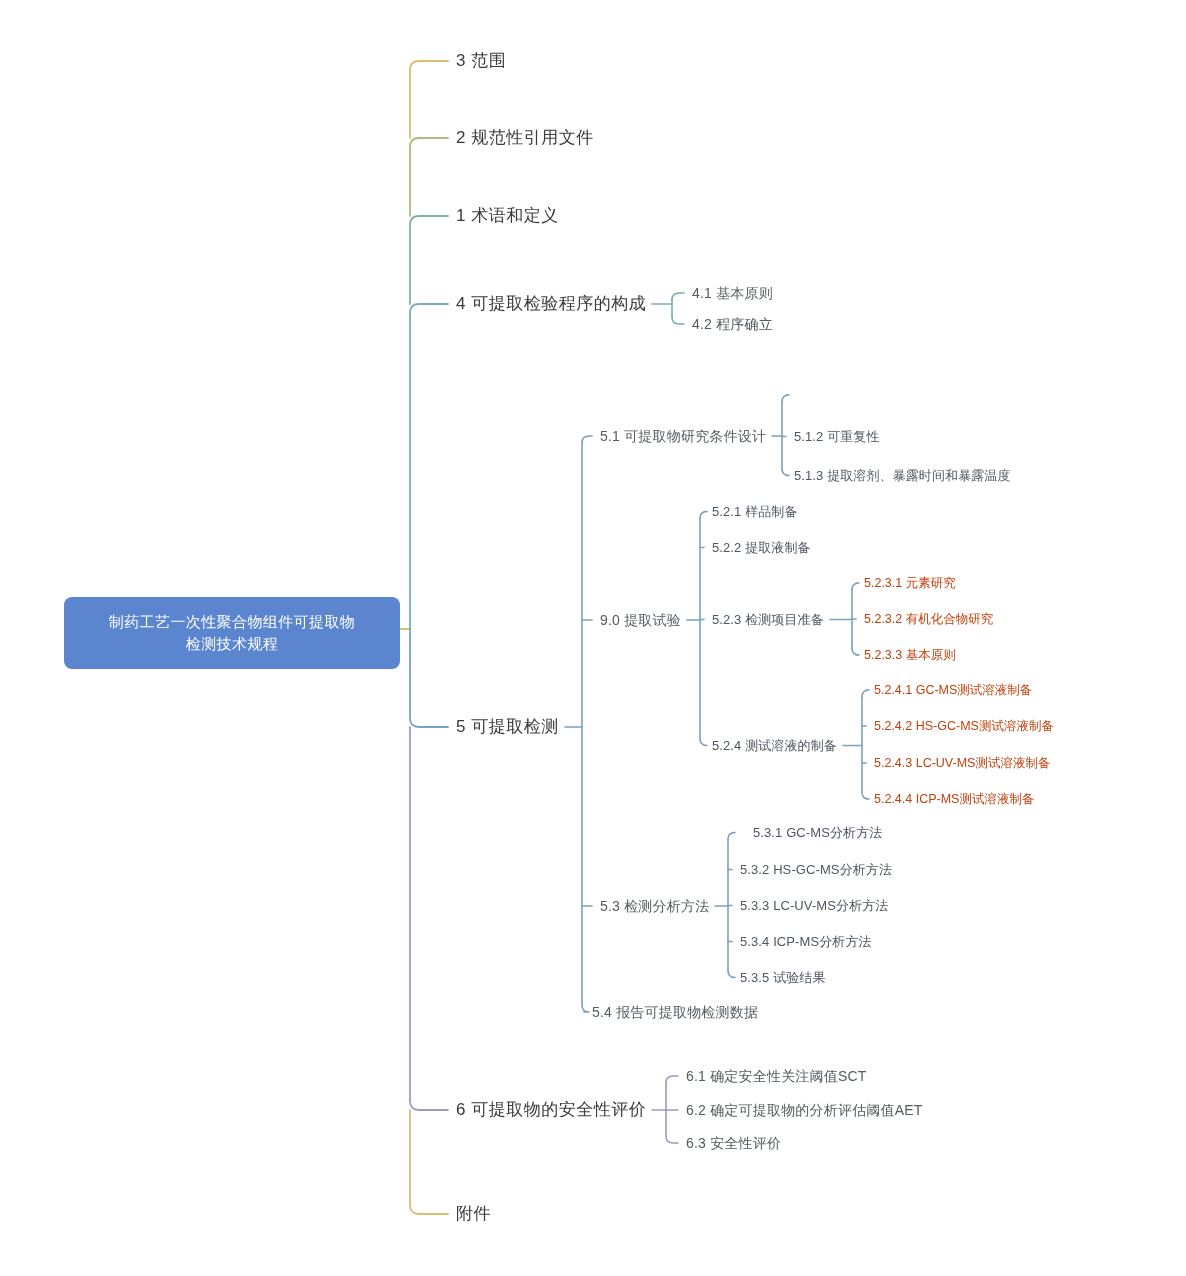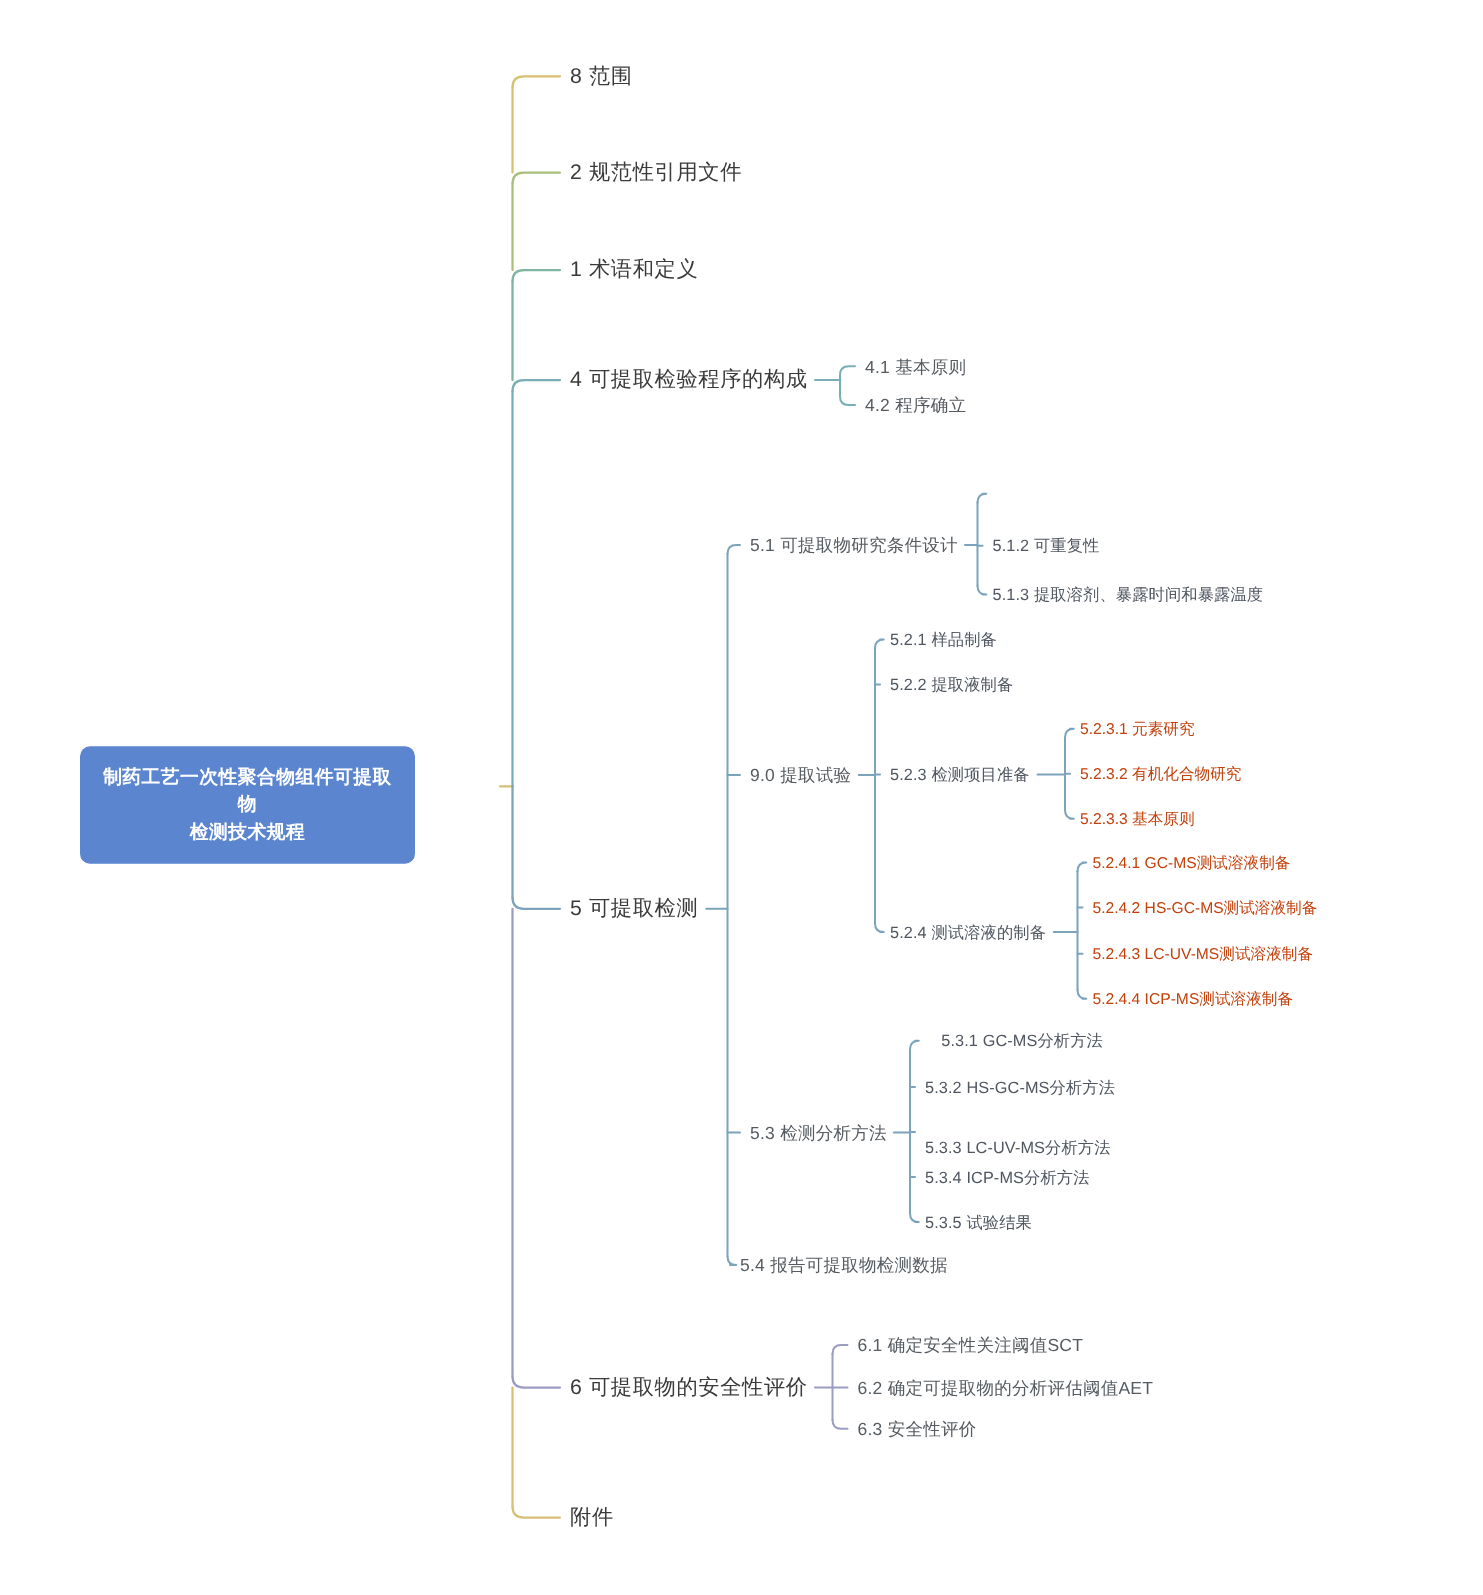--- a/index.html
+++ b/index.html
@@ -132,24 +132,24 @@
       <path d="M728 905.5 H732" fill="none" stroke="#7ba3bc" stroke-width="1.6" stroke-linecap="round" stroke-linejoin="round"></path>
       <path d="M728 941.5 H732" fill="none" stroke="#7ba3bc" stroke-width="1.6" stroke-linecap="round" stroke-linejoin="round"></path>
       <path d="M728 970.5 Q728 977.5 735 977.5 H732" fill="none" stroke="#7ba3bc" stroke-width="1.6" stroke-linecap="round" stroke-linejoin="round"></path>
       <path d="M652 1110 H666" fill="none" stroke="#9a9cc4" stroke-width="1.6" stroke-linecap="round" stroke-linejoin="round"></path>
       <path d="M666 1083 V1136" fill="none" stroke="#9a9cc4" stroke-width="1.6" stroke-linecap="round" stroke-linejoin="round"></path>
       <path d="M666 1083 Q666 1076 673 1076 H678" fill="none" stroke="#9a9cc4" stroke-width="1.6" stroke-linecap="round" stroke-linejoin="round"></path>
       <path d="M666 1110 H678" fill="none" stroke="#9a9cc4" stroke-width="1.6" stroke-linecap="round" stroke-linejoin="round"></path>
       <path d="M666 1136 Q666 1143 673 1143 H678" fill="none" stroke="#9a9cc4" stroke-width="1.6" stroke-linecap="round" stroke-linejoin="round"></path>
     </svg>
 
-  <div class="node root" style="left:64px; top:597px; width:268px;font-weight:bold;">制药工艺一次性聚合物组件可提取物
+  <div class="node root" style="left:64px; top:597px; width:336px;">制药工艺一次性聚合物组件可提取物
 检测技术规程</div>
 
-  <div class="node lvl1" style="left: 456px; top: 49px;">8 范围</div>
+  <div class="node lvl1" style="left: 456px; top: 49px;">3 范围</div>
   <div class="node lvl1" style="left: 456px; top: 126px;">2 规范性引用文件</div>
   <div class="node lvl1" style="left: 456px; top: 204px;">1 术语和定义</div>
   <div class="node lvl1" style="left: 456px; top: 292px;">4 可提取检验程序的构成</div>
   <div class="node lvl2" style="left: 692px; top: 283px;">4.1 基本原则</div>
   <div class="node lvl2" style="left: 692px; top: 314px;">4.2 程序确立</div>
 
   <div class="node lvl1" style="left: 456px; top: 715px;">5 可提取检测</div>
 
   <div class="node lvl2" style="left: 600px; top: 426px;">5.1 可提取物研究条件设计</div>
   <div class="node lvl3" style="left: 794px; top: 427px;">5.1.2 可重复性</div>
@@ -164,21 +164,21 @@
   <div class="node lvl4" style="left: 864px; top: 646px;">5.2.3.3 基本原则</div>
   <div class="node lvl3" style="left: 712px; top: 736px;">5.2.4 测试溶液的制备</div>
   <div class="node lvl4" style="left: 874px; top: 681px;">5.2.4.1 GC-MS测试溶液制备</div>
   <div class="node lvl4" style="left: 874px; top: 717px;">5.2.4.2 HS-GC-MS测试溶液制备</div>
   <div class="node lvl4" style="left: 874px; top: 754px;">5.2.4.3 LC-UV-MS测试溶液制备</div>
   <div class="node lvl4" style="left: 874px; top: 790px;">5.2.4.4 ICP-MS测试溶液制备</div>
 
   <div class="node lvl2" style="left: 600px; top: 896px;">5.3 检测分析方法</div>
   <div class="node lvl3" style="left: 740px; top: 823px; margin-left: 13px;">5.3.1 GC-MS分析方法</div>
   <div class="node lvl3" style="left: 740px; top: 860px;">5.3.2 HS-GC-MS分析方法</div>
-  <div class="node lvl3" style="left: 740px; top: 896px; margin-top: 12px;">5.3.3 LC-UV-MS分析方法</div>
+  <div class="node lvl3" style="left: 740px; top: 896px;">5.3.3 LC-UV-MS分析方法</div>
   <div class="node lvl3" style="left: 740px; top: 932px;">5.3.4 ICP-MS分析方法</div>
   <div class="node lvl3" style="left: 740px; top: 968px;">5.3.5 试验结果</div>
 
   <div class="node lvl2" style="left: 592px; top: 1002px;">5.4 报告可提取物检测数据</div>
 
   <div class="node lvl1" style="left: 456px; top: 1098px;">6 可提取物的安全性评价</div>
   <div class="node lvl2" style="left: 686px; top: 1066px;">6.1 确定安全性关注阈值SCT</div>
   <div class="node lvl2" style="left: 686px; top: 1100px;">6.2 确定可提取物的分析评估阈值AET</div>
   <div class="node lvl2" style="left: 686px; top: 1133px;">6.3 安全性评价</div>
 

